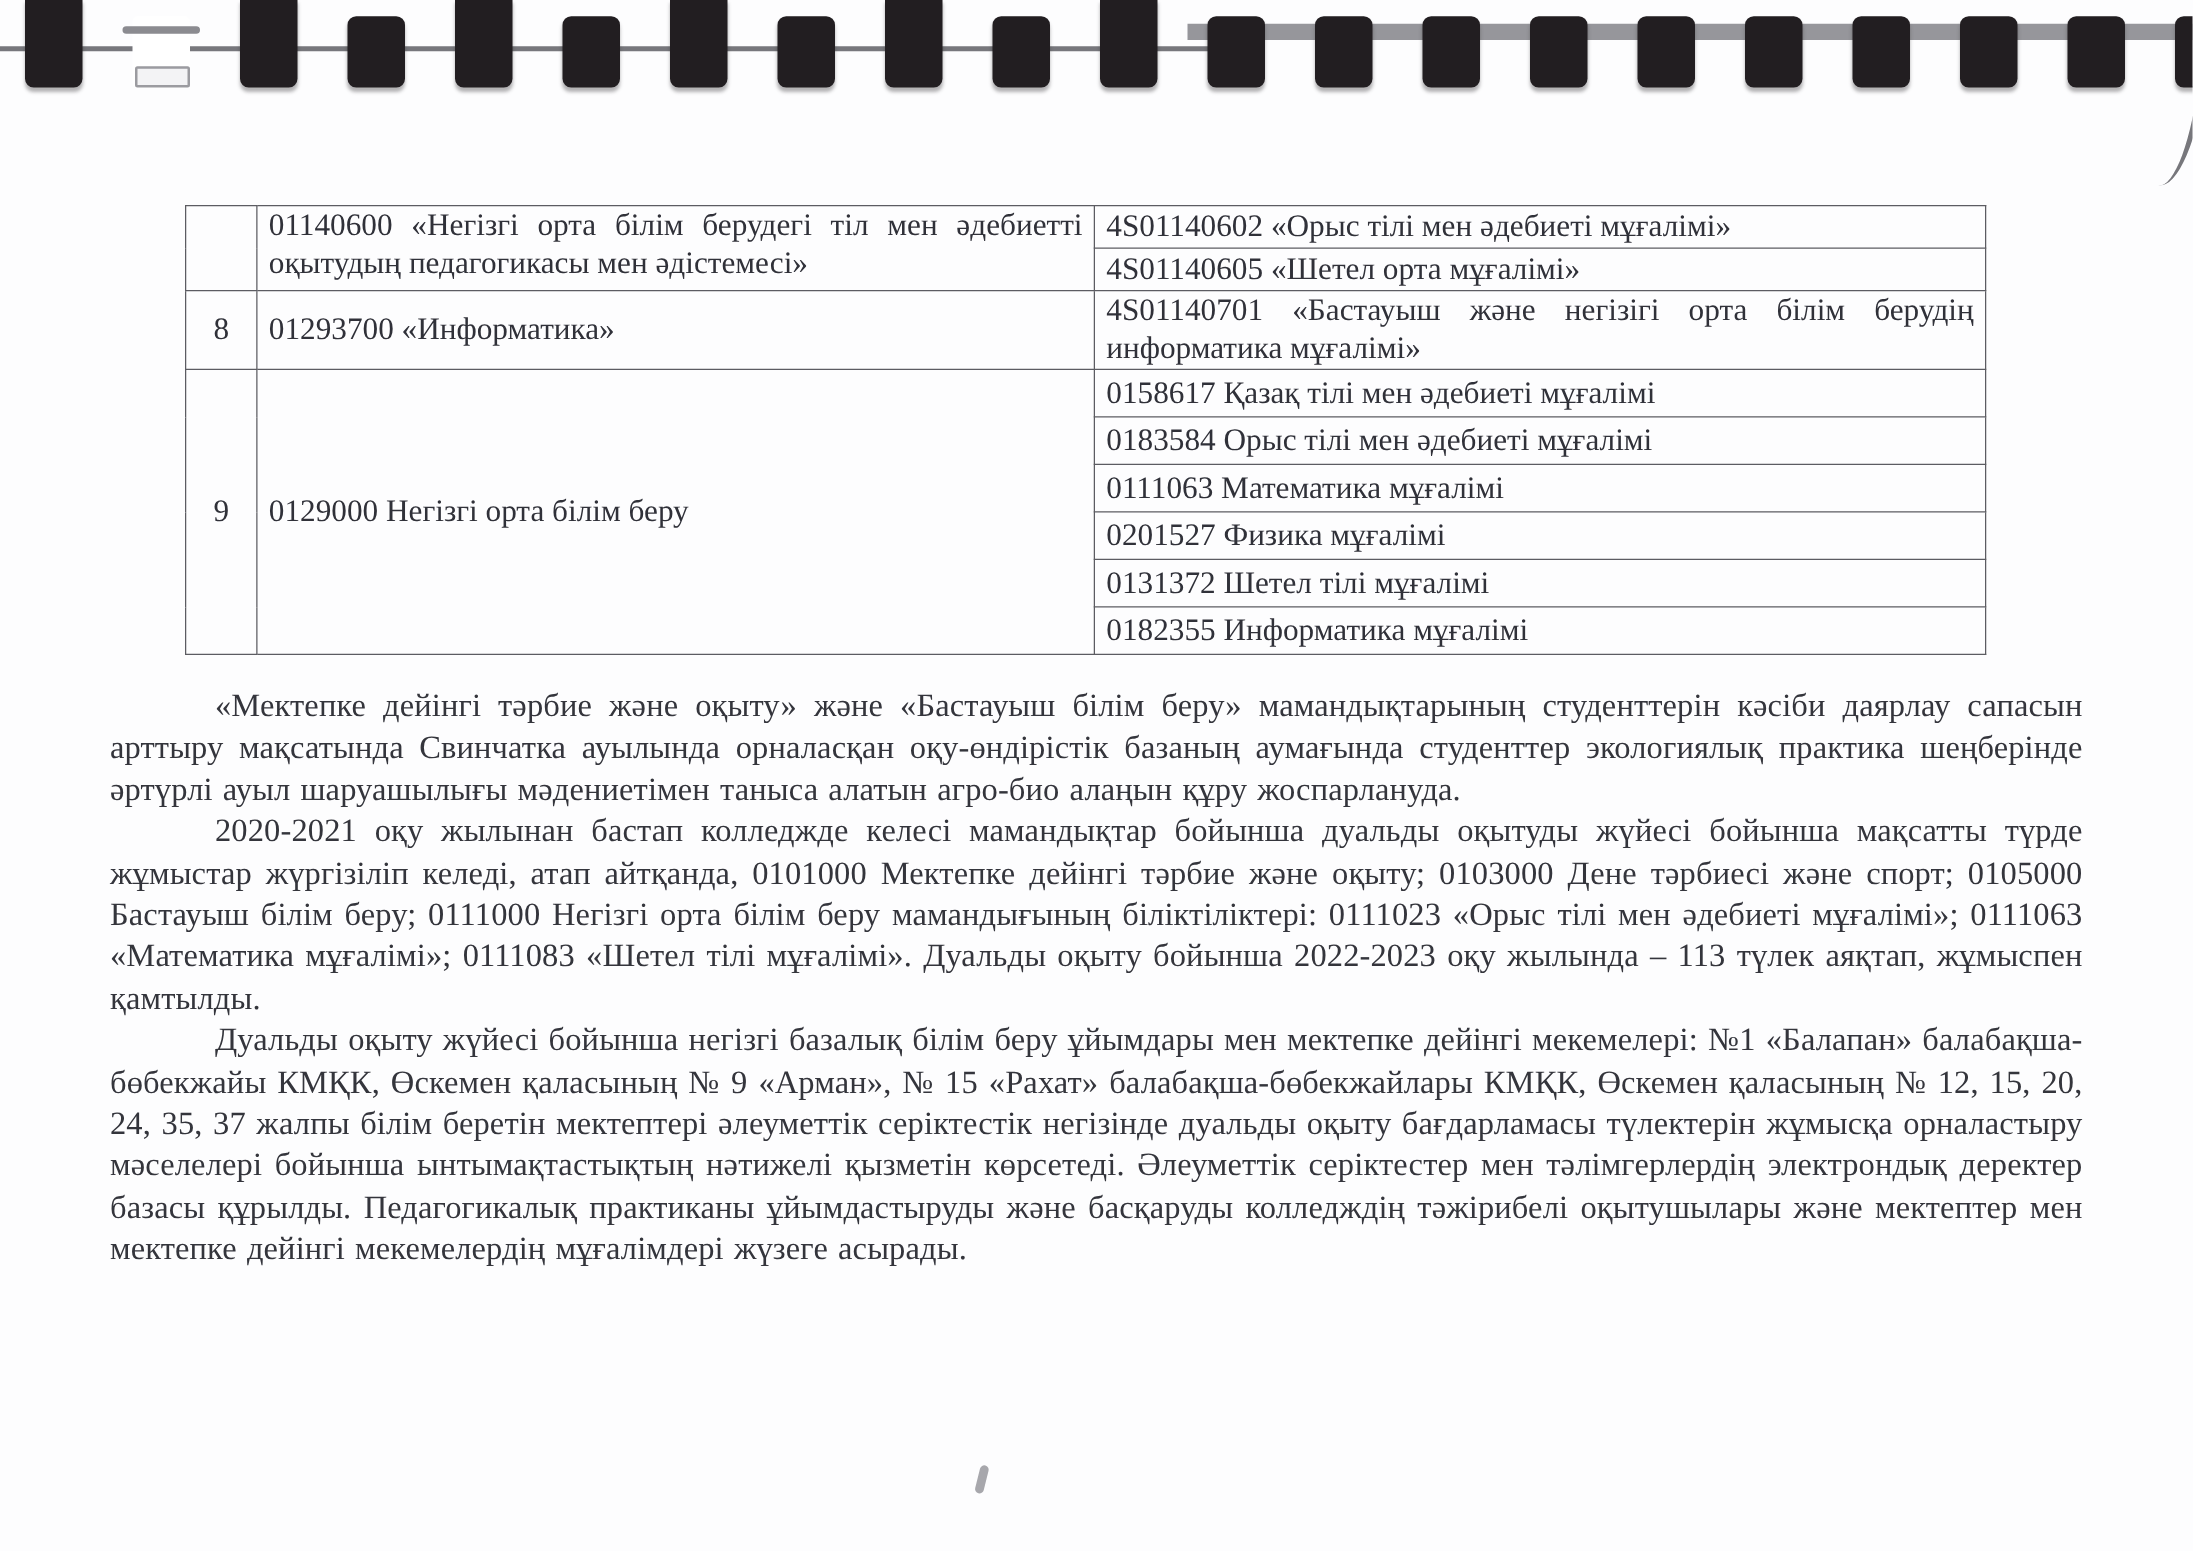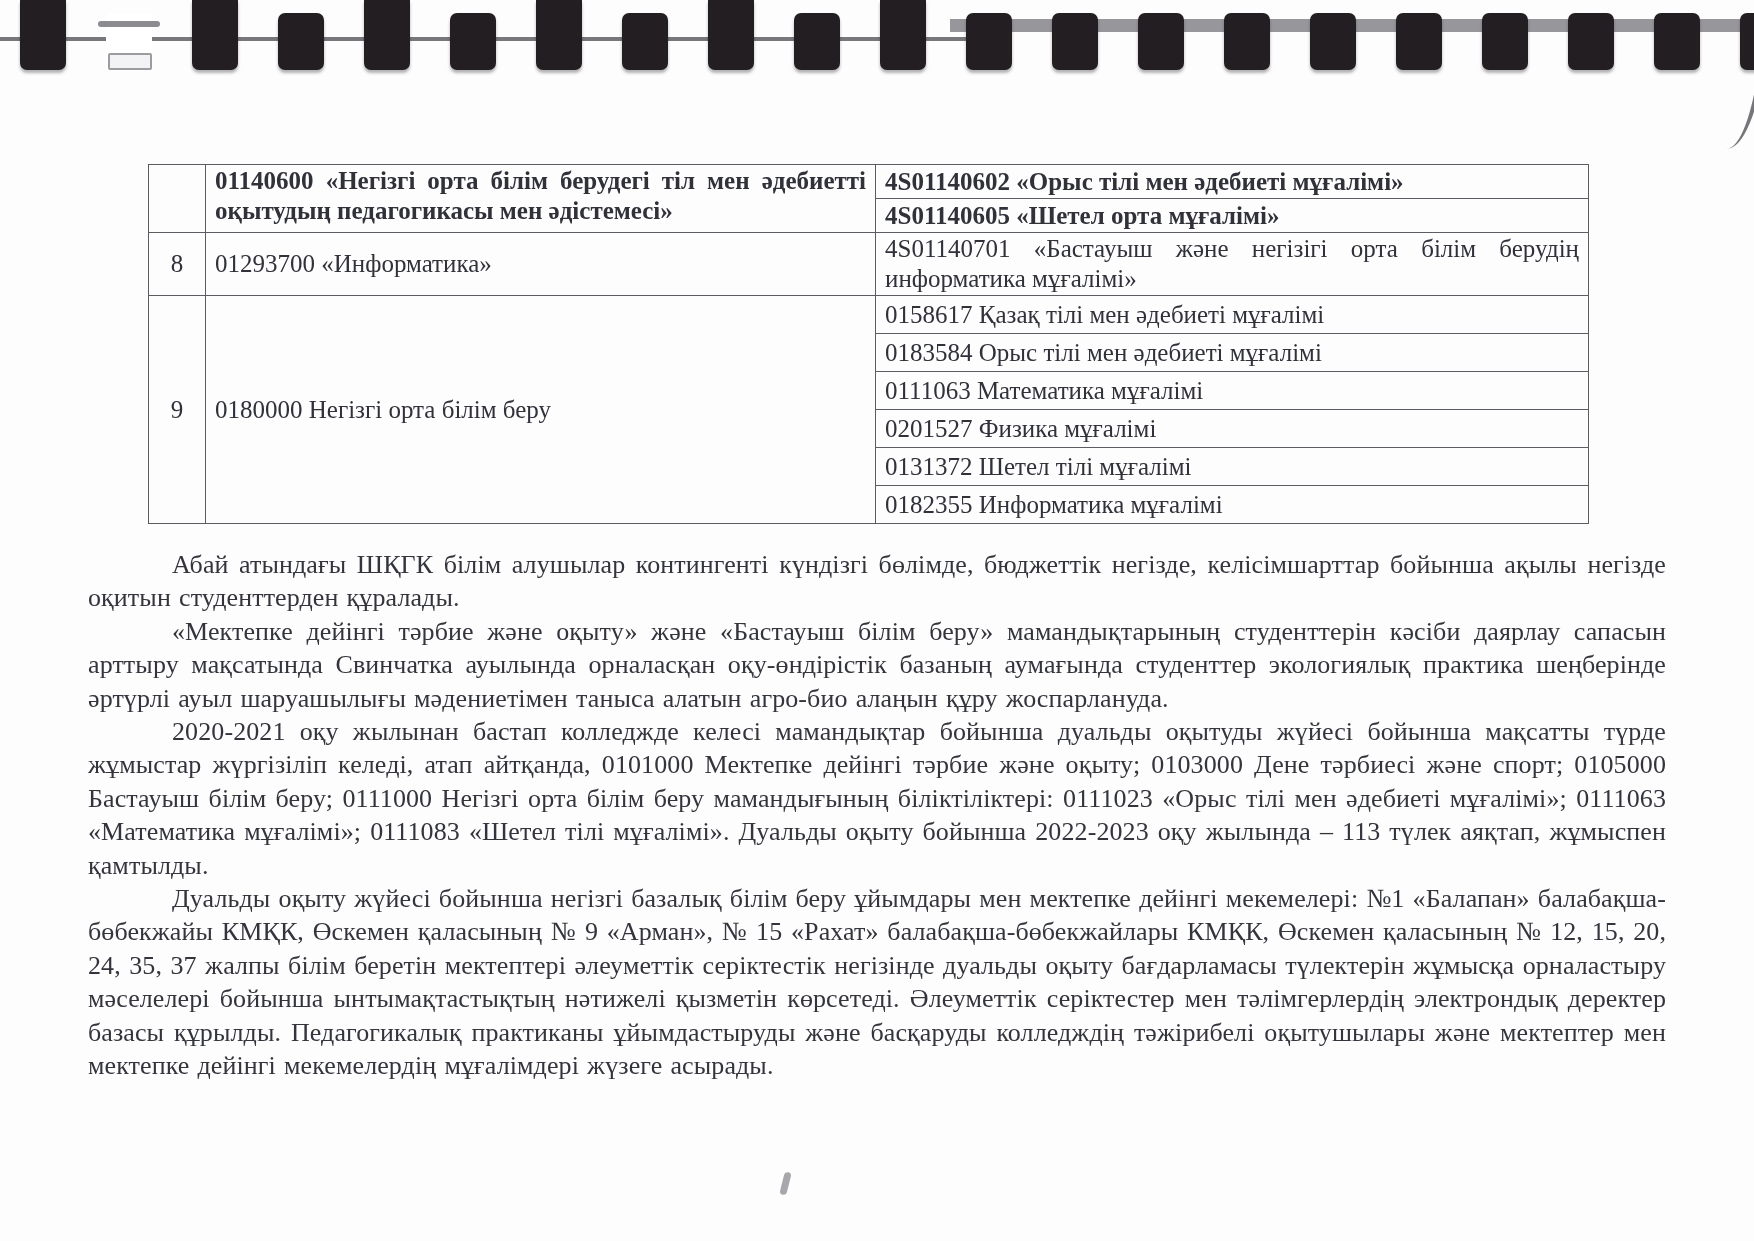--- a/index.html
+++ b/index.html
@@ -24,21 +24,21 @@
   
   .spec-table{
     position:absolute;left:148px;top:164px;width:1440px;
     border-collapse:collapse;table-layout:fixed;
     font-size:25px;line-height:30px;color:#303139;
   }
   .spec-table td{border:1.6px solid #5c5c62;padding:1px 9px;vertical-align:middle;overflow:hidden;}
   .spec-table td.num{text-align:center;padding:1px 2px;}
   .spec-table td.spec-top{vertical-align:top;}
   .spec-table td.justify{text-align:justify;}
-  tr.h34{height:34px;font-weight:bold;} tr.h60{height:60px;} tr.h38{height:38px;}
+  tr.h34{height:34px;} tr.h60{height:60px;} tr.h38{height:38px;}
   
   .body-text{
     position:absolute;left:88px;top:548px;width:1578px;
     font-size:26px;line-height:33.4px;text-align:justify;
     letter-spacing:.1px;word-spacing:1.5px;color:#34353c;
   }
   .body-text p{margin:0;text-indent:84px;}
   
   .stray-mark{position:absolute;left:782px;top:1172px;width:7px;height:23px;background:#8a8a90;
               border-radius:4px;transform:rotate(14deg);opacity:.75;}
@@ -89,21 +89,21 @@
     <tr class="h34">
       <td>4S01140605  «Шетел  орта мұғалімі»</td>
     </tr>
     <tr class="h60">
       <td class="num">8</td>
       <td>01293700 «Информатика»</td>
       <td class="justify">4S01140701 «Бастауыш және негізігі орта білім берудің информатика мұғалімі»</td>
     </tr>
     <tr class="h38">
       <td class="num" rowspan="6">9</td>
-      <td rowspan="6">0180000 Негізгі орта білім беру</td>
+      <td rowspan="6">0129000 Негізгі орта білім беру</td>
       <td>0158617 Қазақ тілі мен әдебиеті мұғалімі</td>
     </tr>
     <tr class="h38">
       <td>0183584 Орыс тілі мен әдебиеті мұғалімі</td>
     </tr>
     <tr class="h38">
       <td>0111063 Математика мұғалімі</td>
     </tr>
     <tr class="h38">
       <td>0201527 Физика мұғалімі</td>
@@ -111,19 +111,18 @@
     <tr class="h38">
       <td>0131372 Шетел тілі мұғалімі</td>
     </tr>
     <tr class="h38">
       <td>0182355 Информатика мұғалімі</td>
     </tr>
   </tbody>
 </table>
 
 <div class="body-text">
-  <p>Абай атындағы ШҚГК білім алушылар контингенті күндізгі бөлімде, бюджеттік негізде, келісімшарттар бойынша ақылы негізде оқитын студенттерден құралады.</p>
   <p>«Мектепке дейінгі тәрбие және оқыту» және «Бастауыш білім беру» мамандықтарының студенттерін кәсіби даярлау сапасын арттыру мақсатында Свинчатка ауылында орналасқан оқу-өндірістік базаның аумағында студенттер экологиялық практика шеңберінде әртүрлі ауыл шаруашылығы мәдениетімен таныса алатын агро-био алаңын құру жоспарлануда.</p>
   <p>2020-2021 оқу жылынан бастап  колледжде келесі мамандықтар бойынша дуальды оқытуды жүйесі бойынша мақсатты түрде жұмыстар жүргізіліп келеді, атап айтқанда, 0101000 Мектепке дейінгі тәрбие және оқыту; 0103000 Дене тәрбиесі және спорт; 0105000 Бастауыш білім беру; 0111000 Негізгі орта білім беру мамандығының  біліктіліктері: 0111023 «Орыс тілі мен әдебиеті мұғалімі»; 0111063 «Математика мұғалімі»; 0111083 «Шетел тілі мұғалімі».  Дуальды оқыту бойынша 2022-2023 оқу жылында – 113 түлек аяқтап, жұмыспен қамтылды.</p>
   <p>Дуальды оқыту жүйесі бойынша негізгі базалық білім беру ұйымдары мен мектепке дейінгі мекемелері: №1 «Балапан» балабақша-бөбекжайы КМҚК, Өскемен қаласының № 9 «Арман», № 15 «Рахат» балабақша-бөбекжайлары КМҚК, Өскемен қаласының № 12, 15, 20, 24, 35, 37 жалпы білім беретін мектептері әлеуметтік серіктестік негізінде дуальды оқыту бағдарламасы түлектерін жұмысқа орналастыру мәселелері бойынша ынтымақтастықтың нәтижелі қызметін көрсетеді. Әлеуметтік серіктестер мен тәлімгерлердің электрондық деректер базасы құрылды. Педагогикалық практиканы ұйымдастыруды және басқаруды колледждің тәжірибелі оқытушылары және мектептер мен мектепке дейінгі мекемелердің мұғалімдері жүзеге асырады.</p>
 </div>
 
 <div class="stray-mark"></div>
 
 </body></html>

